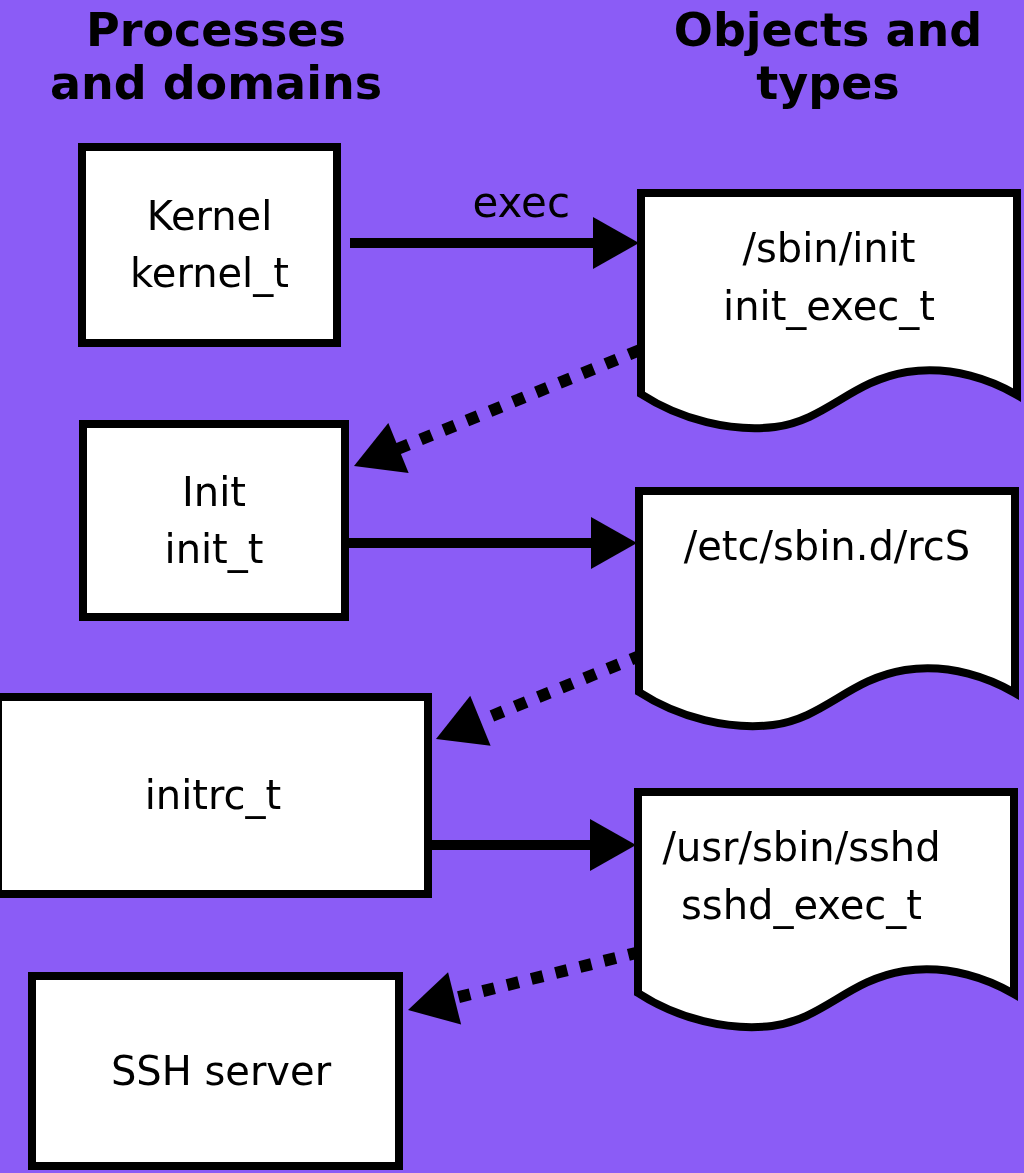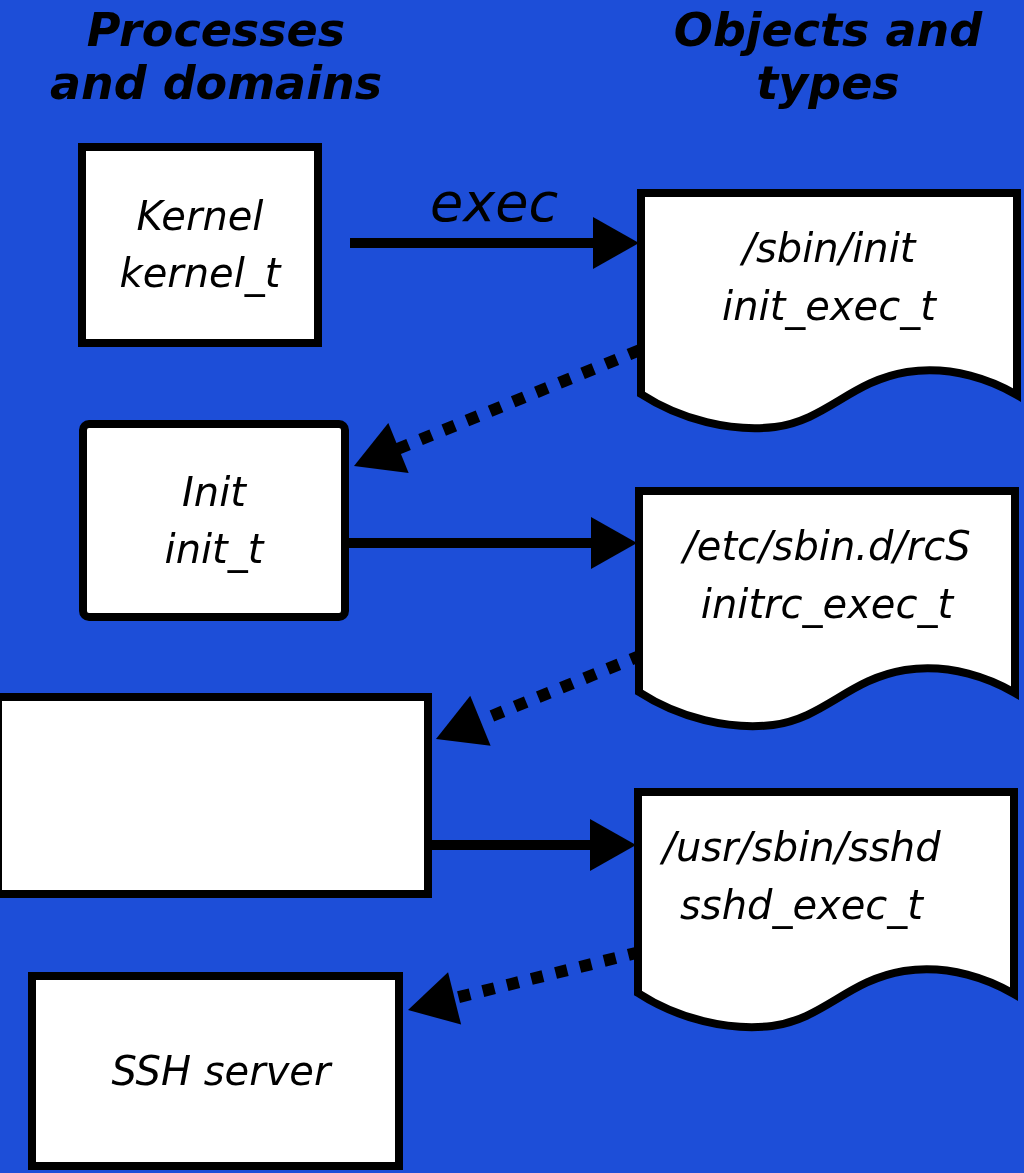--- a/index.html
+++ b/index.html
@@ -1,36 +1,36 @@
 <!DOCTYPE html>
 <html><head>
 <meta charset="utf-8">
 <style>
   html,body{margin:0;padding:0;background:#ffffff;}
   #canvas{
-    position:relative;width:1024px;height:1173px;background:#1d4ed8;overflow:hidden;
-    font-family:"DejaVu Sans","Liberation Sans",sans-serif;color:#000;font-style:italic;
+    position:relative;width:1024px;height:1173px;background:#8b5cf6;overflow:hidden;
+    font-family:"DejaVu Sans","Liberation Sans",sans-serif;color:#000;
   }
   .hdr{
     position:absolute;font-weight:bold;font-size:46px;line-height:53px;
     text-align:center;white-space:pre-line;
   }
   .pbox{
     position:absolute;border:8px solid #000;background:#fff;box-sizing:border-box;
     display:flex;flex-direction:column;justify-content:center;align-items:center;
     font-size:40px;line-height:57px;text-align:center;
   }
   .doc{position:absolute;}
   .doc svg{display:block;}
   .doc .doctext{
     position:absolute;left:0;top:30px;width:100%;
     font-size:40px;line-height:58px;text-align:center;
   }
   .edgelabel{
-    position:absolute;font-size:54px;line-height:44px;text-align:left;
+    position:absolute;font-size:42px;line-height:44px;text-align:right;
   }
   #arrows{position:absolute;left:0;top:0;}
   .sline{stroke:#000;stroke-width:10;}
   .dline{stroke:#000;stroke-width:12;stroke-dasharray:12 13;}
   .ahead{fill:#000;}
 </style>
 </head>
 <body>
 
 <div id="canvas">
@@ -64,31 +64,32 @@
       <polygon class="ahead" points="0,0 -48,-27 -48,27" transform="translate(436,739) rotate(157.8)"></polygon>
     </g>
     <g>
       <line class="dline" x1="640" y1="952" x2="451" y2="999"></line>
       <polygon class="ahead" points="0,0 -48,-27 -48,27" transform="translate(408,1010) rotate(166)"></polygon>
     </g>
   </svg>
 
   <div class="edgelabel" style="left:430px;top:181px;width:140px;">exec</div>
 
-  <div class="pbox" style="left:78px;top:143px;width:244px;height:204px;">
+  <div class="pbox" style="left:78px;top:143px;width:263px;height:204px;">
     <div>Kernel</div>
     <div>kernel_t</div>
   </div>
 
-  <div class="pbox" style="left:79px;top:420px;width:270px;height:201px;border-radius:10px;">
+  <div class="pbox" style="left:79px;top:420px;width:270px;height:201px;">
     <div>Init</div>
     <div>init_t</div>
   </div>
 
   <div class="pbox" style="left:-6px;top:693px;width:438px;height:205px;">
+    <div>initrc_t</div>
   </div>
 
   <div class="pbox" style="left:28px;top:972px;width:375px;height:198px;padding-left:11px;">
     <div>SSH server</div>
   </div>
 
   <div class="doc" style="left:637px;top:189px;width:384px;height:248px;">
     <svg width="384" height="248" viewBox="0 0 384 248">
       <path d="M 4,4 H 380 V 206 C 356,192 316,176 270,183 C 214,192 190,231 138,238 C 94,243 44,231 4,205 Z" fill="#ffffff" stroke="#000000" stroke-width="8"></path>
     </svg>
@@ -97,21 +98,20 @@
       <div>init_exec_t</div>
     </div>
   </div>
 
   <div class="doc" style="left:635px;top:487px;width:384px;height:248px;">
     <svg width="384" height="248" viewBox="0 0 384 248">
       <path d="M 4,4 H 380 V 206 C 356,192 316,176 270,183 C 214,192 190,231 138,238 C 94,243 44,231 4,205 Z" fill="#ffffff" stroke="#000000" stroke-width="8"></path>
     </svg>
     <div class="doctext">
       <div>/etc/sbin.d/rcS</div>
-      <div>initrc_exec_t</div>
     </div>
   </div>
 
   <div class="doc" style="left:634px;top:788px;width:335px;height:248px;">
     <svg width="384" height="248" viewBox="0 0 384 248">
       <path d="M 4,4 H 380 V 206 C 356,192 316,176 270,183 C 214,192 190,231 138,238 C 94,243 44,231 4,205 Z" fill="#ffffff" stroke="#000000" stroke-width="8"></path>
     </svg>
     <div class="doctext">
       <div>/usr/sbin/sshd</div>
       <div>sshd_exec_t</div>

